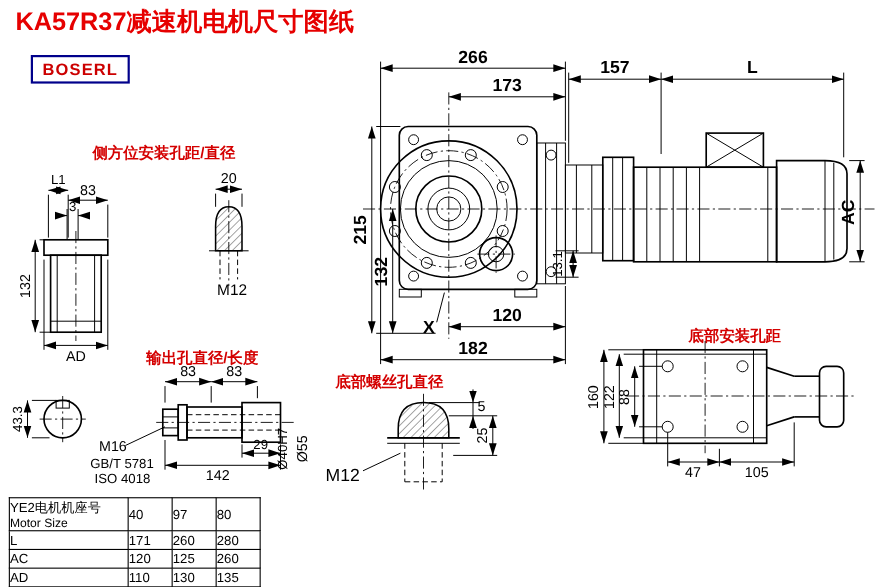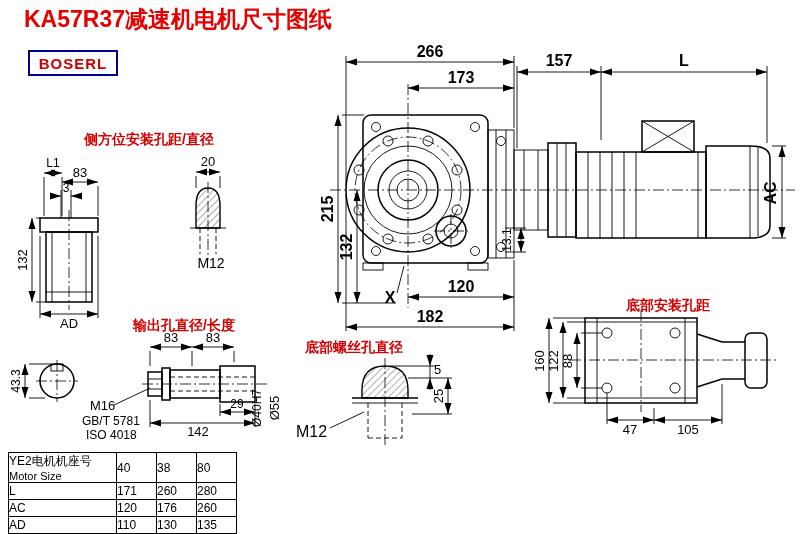--- a/index.html
+++ b/index.html
@@ -1,17 +1,17 @@
 <!DOCTYPE html>
 <html><head>
 <meta charset="utf-8">
 <style>
   *{margin:0;padding:0;box-sizing:border-box}
   html,body{width:800px;height:534px;background:#fff;font-family:"Liberation Sans","DejaVu Sans",sans-serif;position:relative;overflow:hidden}
-  .title{position:absolute;left:24px;top:4px;font-size:23px;font-weight:bold;color:#e60000;white-space:nowrap}
+  .title{position:absolute;left:14px;top:4px;font-size:23px;font-weight:bold;color:#e60000;white-space:nowrap}
   .logo{position:absolute;left:28px;top:50px;width:90px;height:26px;border:2px solid #00008b;display:flex;align-items:center;justify-content:center;background:#fff}
   .logo span{color:#cc0000;font-family:Liberation Sans, sans-serif;font-weight:bold;font-size:15px;letter-spacing:1px}
   svg.drawing{position:absolute;left:0;top:0}
   svg text{fill:#000;font-size:14px;font-family:"Liberation Sans","DejaVu Sans",sans-serif}
   text.big{font-size:16px;font-weight:bold}
   text.sm{font-size:12px}
   text.md{font-size:13px}
   text.red{fill:#d40000;font-weight:bold;font-size:14px}
   .out{stroke:#000;stroke-width:1.5;fill:none}
   .thin{stroke:#000;stroke-width:0.9;fill:none}
@@ -313,33 +313,33 @@
 </svg>
 
 <table class="spec">
   <tbody>
     <tr>
       <td class="c1">
         <div>YE2电机机座号</div>
         <div class="en">Motor Size</div>
       </td>
       <td class="cv">40</td>
-      <td class="cv">38</td>
+      <td class="cv">97</td>
       <td class="cv">80</td>
     </tr>
     <tr>
       <td>L</td>
       <td>171</td>
       <td>260</td>
       <td>280</td>
     </tr>
     <tr>
       <td>AC</td>
       <td>120</td>
-      <td>176</td>
+      <td>125</td>
       <td>260</td>
     </tr>
     <tr>
       <td>AD</td>
       <td>110</td>
       <td>130</td>
       <td>135</td>
     </tr>
   </tbody>
 </table>

